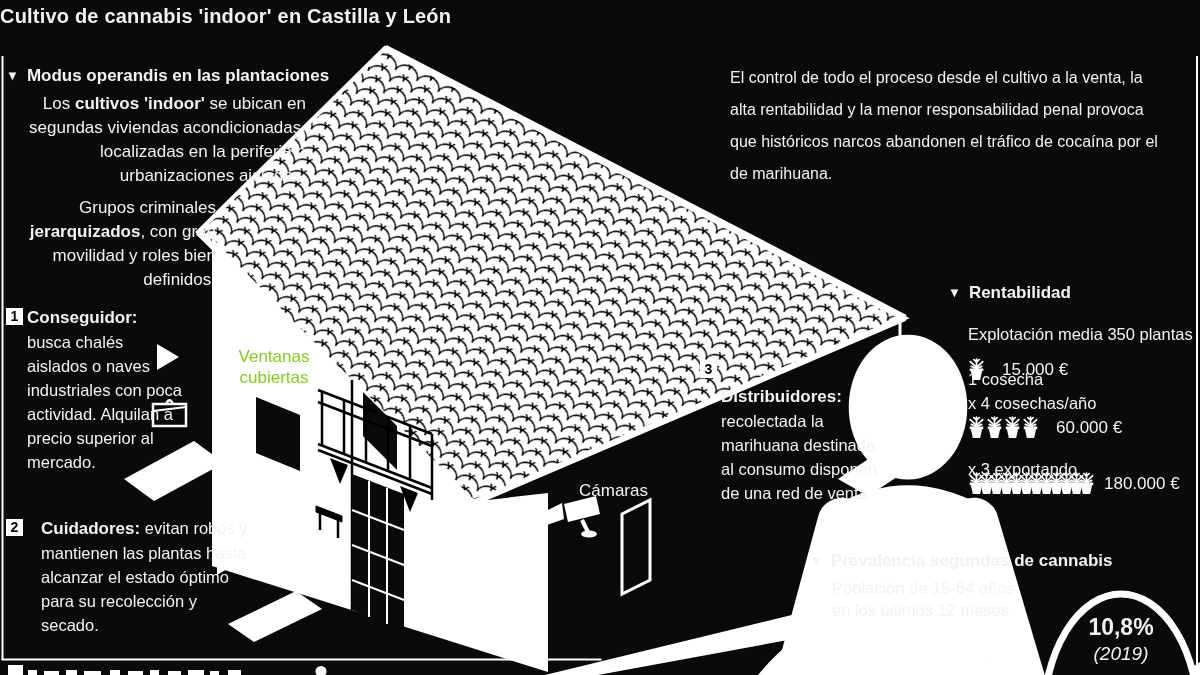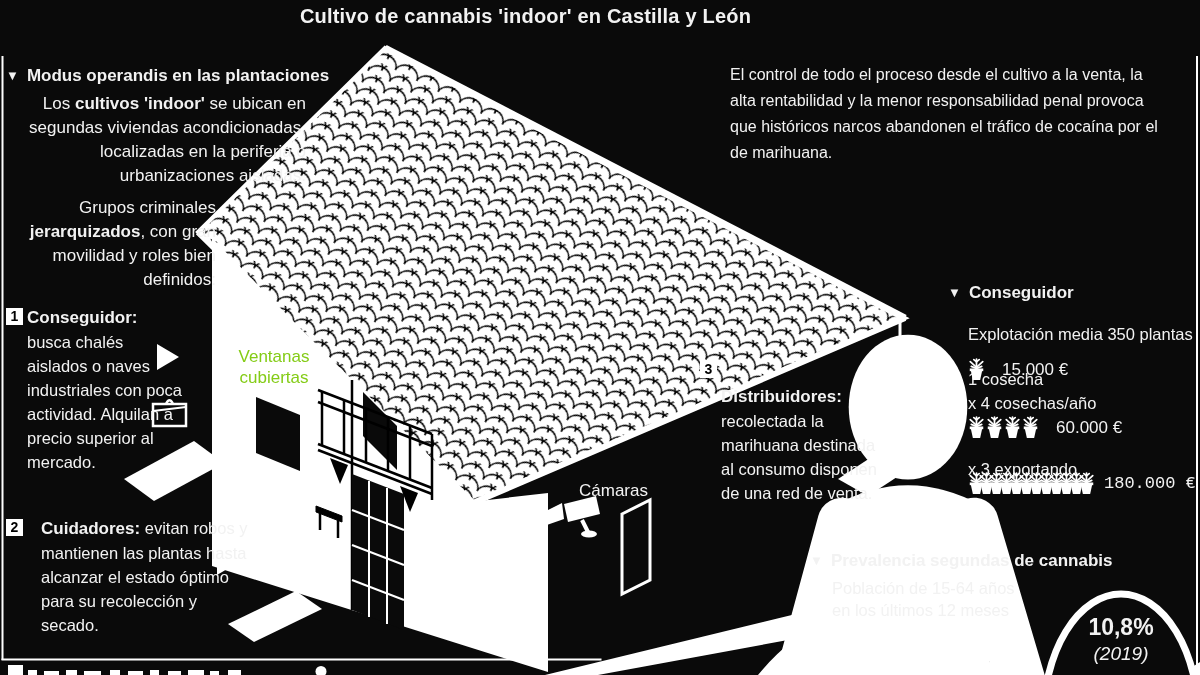--- a/index.html
+++ b/index.html
@@ -1,28 +1,28 @@
 <!DOCTYPE html>
 <html><head>
 <meta charset="utf-8">
 <style>
   html,body{margin:0;padding:0;background:#000;}
   .stage{position:relative;width:1200px;height:675px;background:#0a0a0a;overflow:hidden;
          font-family:"Liberation Sans",sans-serif;color:#f2f2f2;}
   svg.bg{position:absolute;left:0;top:0;width:1200px;height:675px;}
   .abs{position:absolute;}
-  .title{left:0;top:5px;width:987px;text-align:center;font-size:20px;font-weight:bold;letter-spacing:.2px;padding-left:32px;}
+  .title{left:0;top:5px;width:987px;text-align:left;font-size:20px;font-weight:bold;letter-spacing:.2px;}
   .hdr{display:flex;align-items:flex-start;gap:8px;font-weight:bold;font-size:17px;}
   .marker{font-size:13px;line-height:1.5;}
   .para{font-size:17px;line-height:24px;text-align:right;}
   .role-badge{width:17px;height:17px;background:#fff;color:#000;font-weight:bold;font-size:14px;
               text-align:center;line-height:17px;}
   .role-text{font-size:16.5px;line-height:24px;}
   .role-text b{font-size:17px;}
-  .ctrl{font-size:16px;line-height:26px;}
+  .ctrl{font-size:16px;line-height:32px;}
   .rent-line{font-size:16.5px;}
   .amount-row{display:flex;align-items:center;gap:18px;font-size:17px;}
   .pots{display:flex;align-items:flex-end;}
   .pot-icon{width:21px;height:27px;flex:none;}
   .pots .pot-icon{margin-right:-3px;}
   .pots.tight .pot-icon{margin-right:-11px;}
   .prev-line{font-size:16.5px;line-height:22px;}
   .oval-val{left:1046px;top:614px;width:150px;text-align:center;font-size:23px;font-weight:bold;}
   .oval-year{left:1046px;top:643px;width:150px;text-align:center;font-size:19px;font-style:italic;}
   .wall-label{color:#84cc16;font-size:17px;line-height:21px;text-align:center;}
@@ -207,21 +207,21 @@
     <b>Distribuidores:</b><span> recolectada la marihuana destinada al consumo disponen de una red de venta.</span>
   </div>
 
   <div class="abs ctrl" style="left:730px;top:62px;width:440px;">El control de todo el proceso desde el cultivo a la venta, la alta rentabilidad y la menor responsabilidad penal provoca que históricos narcos abandonen el tráfico de cocaína por el de marihuana.</div>
 
   <div class="abs wall-label" style="left:228px;top:346px;width:92px;">Ventanas cubiertas</div>
   <div class="abs cam-label" style="left:579px;top:481px;text-align:center;">Cámaras</div>
 
   <div class="abs hdr" style="left:948px;top:283px;">
     <span class="marker">▼</span>
-    <span>Conseguidor</span>
+    <span>Rentabilidad</span>
   </div>
   <div class="abs rent-line" style="left:968px;top:325px;">Explotación media 350 plantas</div>
   <div class="abs rent-line" style="left:968px;top:336px;margin-top:34px;">1 cosecha</div>
   <div class="abs amount-row" style="left:966px;top:356px;">
     <span class="pots">
         <svg class="pot-icon" viewBox="0 0 20 26">
           <use href="#pot"></use>
         </svg>
       </span>
     <span>15.000 €</span>
@@ -238,21 +238,21 @@
         <svg class="pot-icon" viewBox="0 0 20 26">
           <use href="#pot"></use>
         </svg>
         <svg class="pot-icon" viewBox="0 0 20 26">
           <use href="#pot"></use>
         </svg>
       </span>
     <span>60.000 €</span>
   </div>
   <div class="abs rent-line" style="left:968px;top:450px;margin-top:10px;">x 3 exportando</div>
-  <div class="abs amount-row" style="left:966px;top:470px;font-family:Liberation Mono, monospace;">
+  <div class="abs amount-row" style="left:966px;top:470px;">
     <span class="pots tight">
         <svg class="pot-icon" viewBox="0 0 20 26">
           <use href="#pot"></use>
         </svg>
         <svg class="pot-icon" viewBox="0 0 20 26">
           <use href="#pot"></use>
         </svg>
         <svg class="pot-icon" viewBox="0 0 20 26">
           <use href="#pot"></use>
         </svg>

